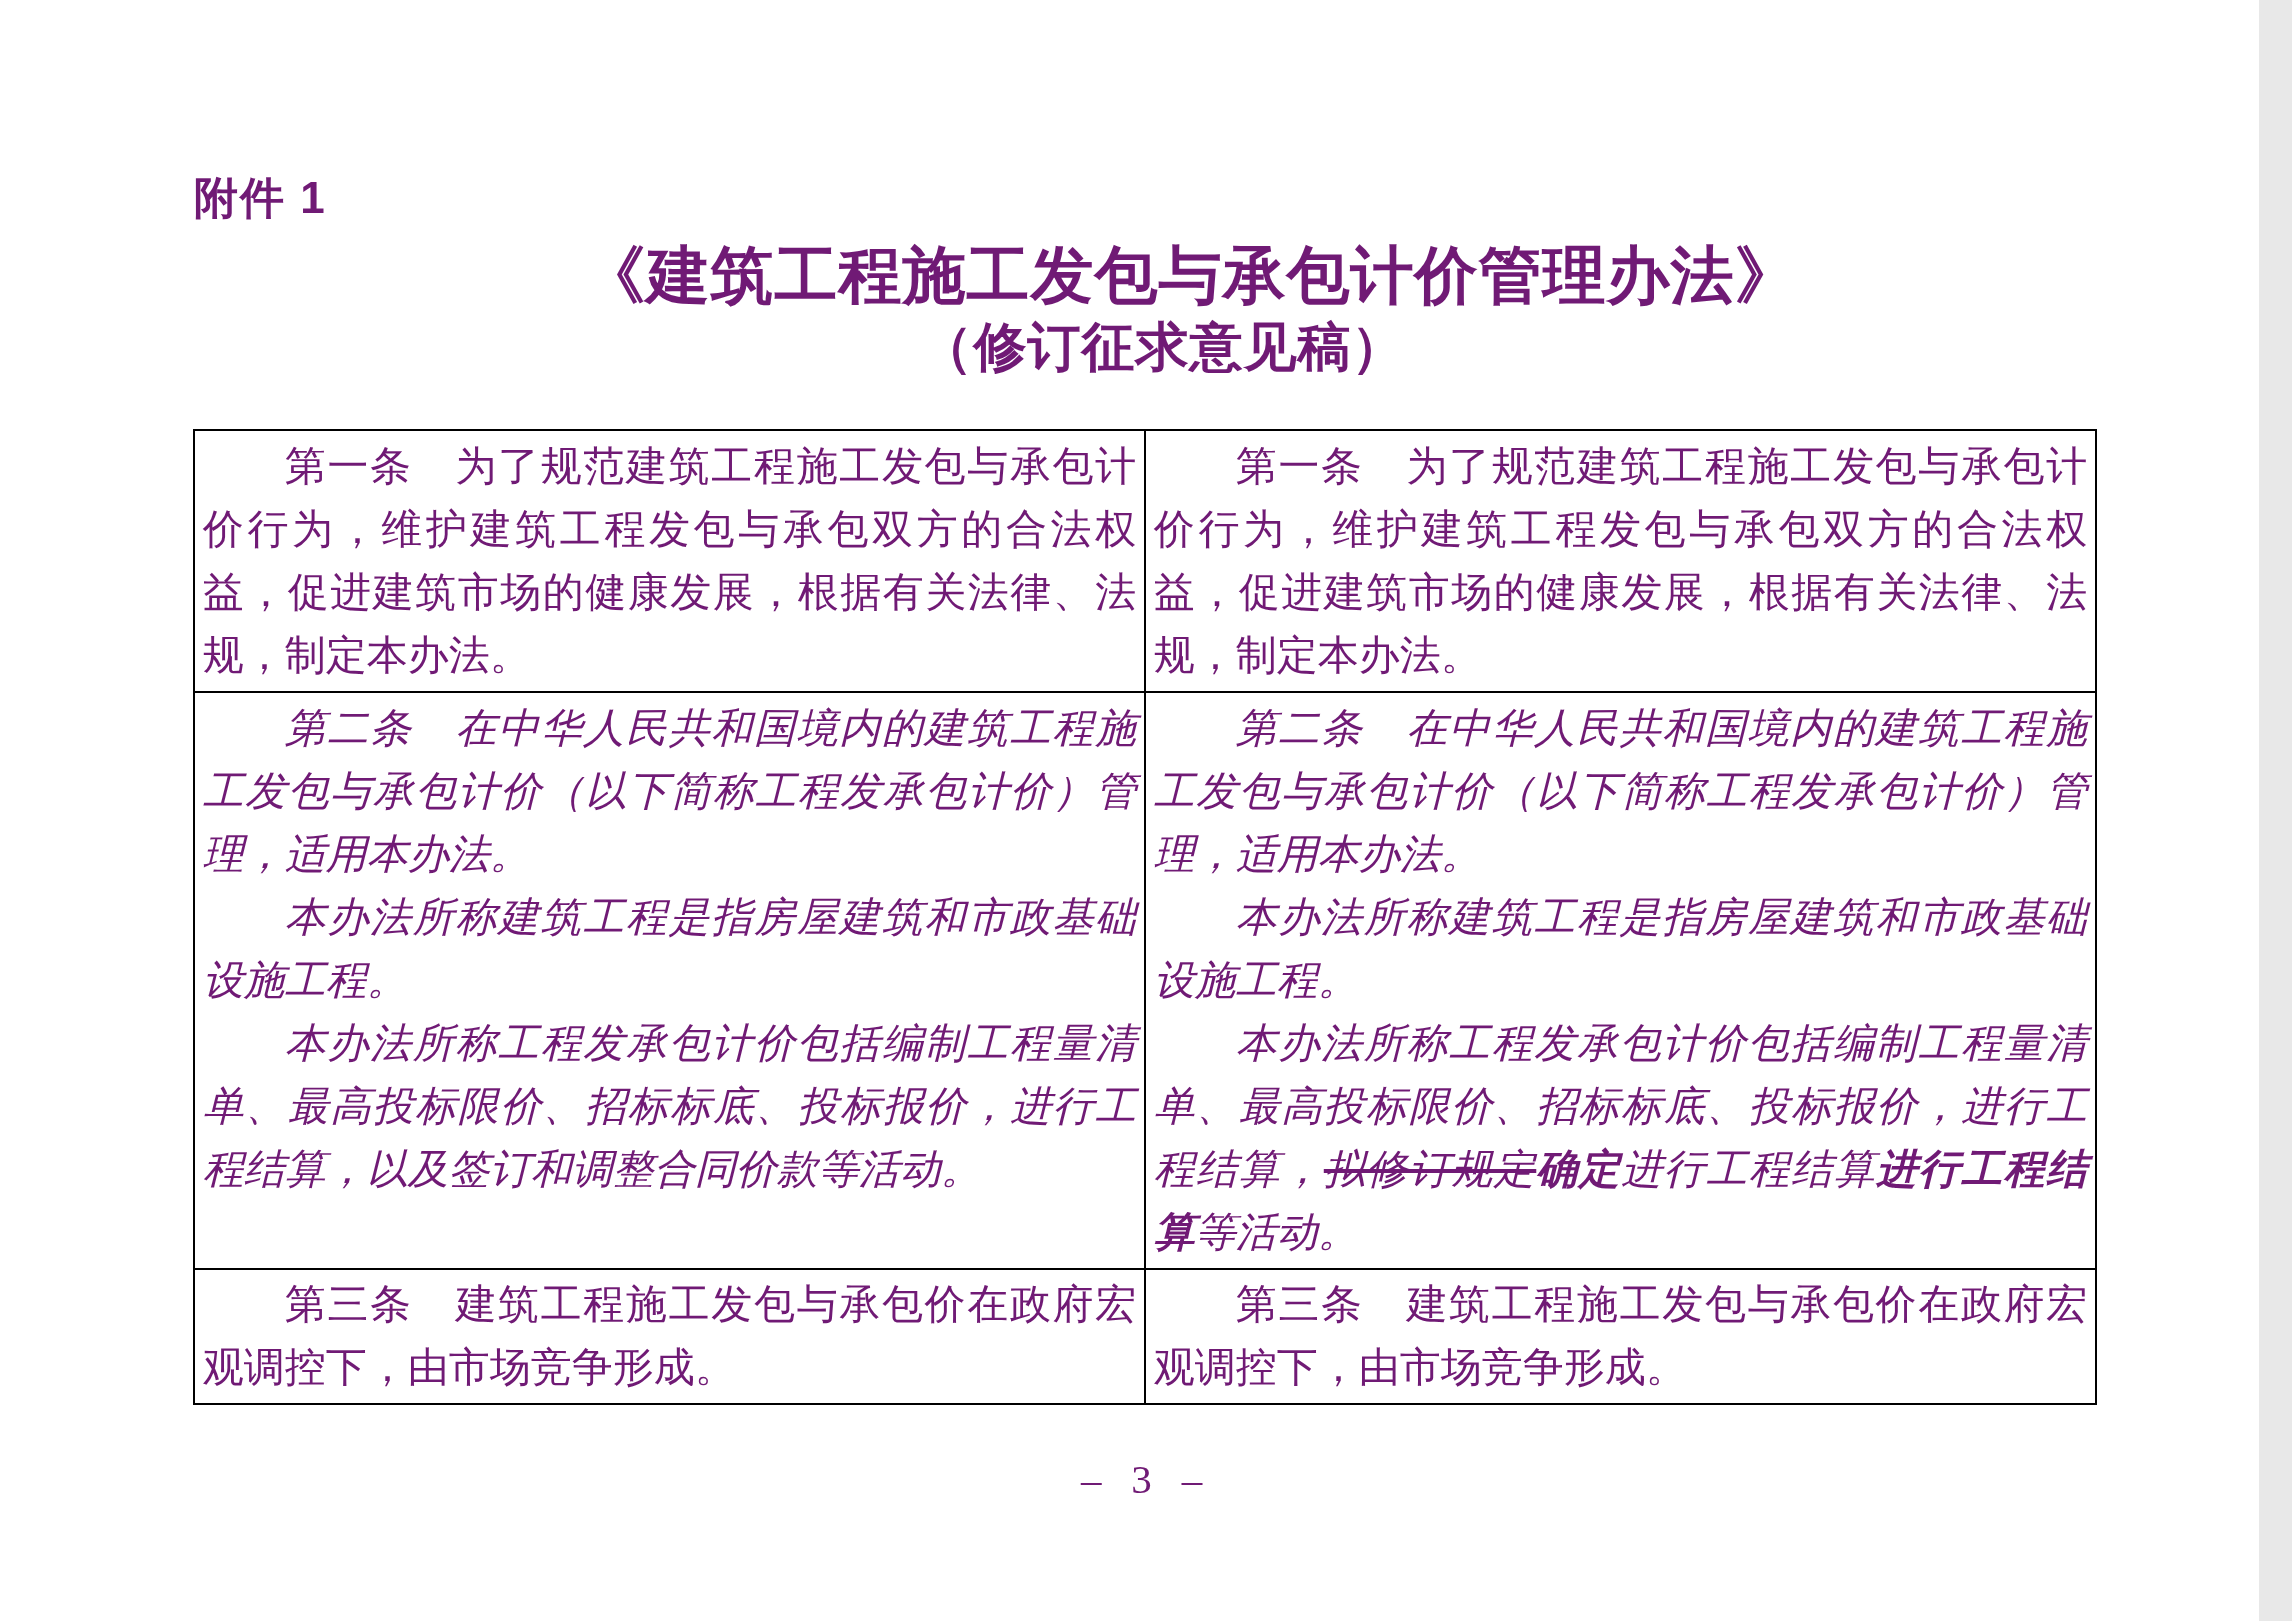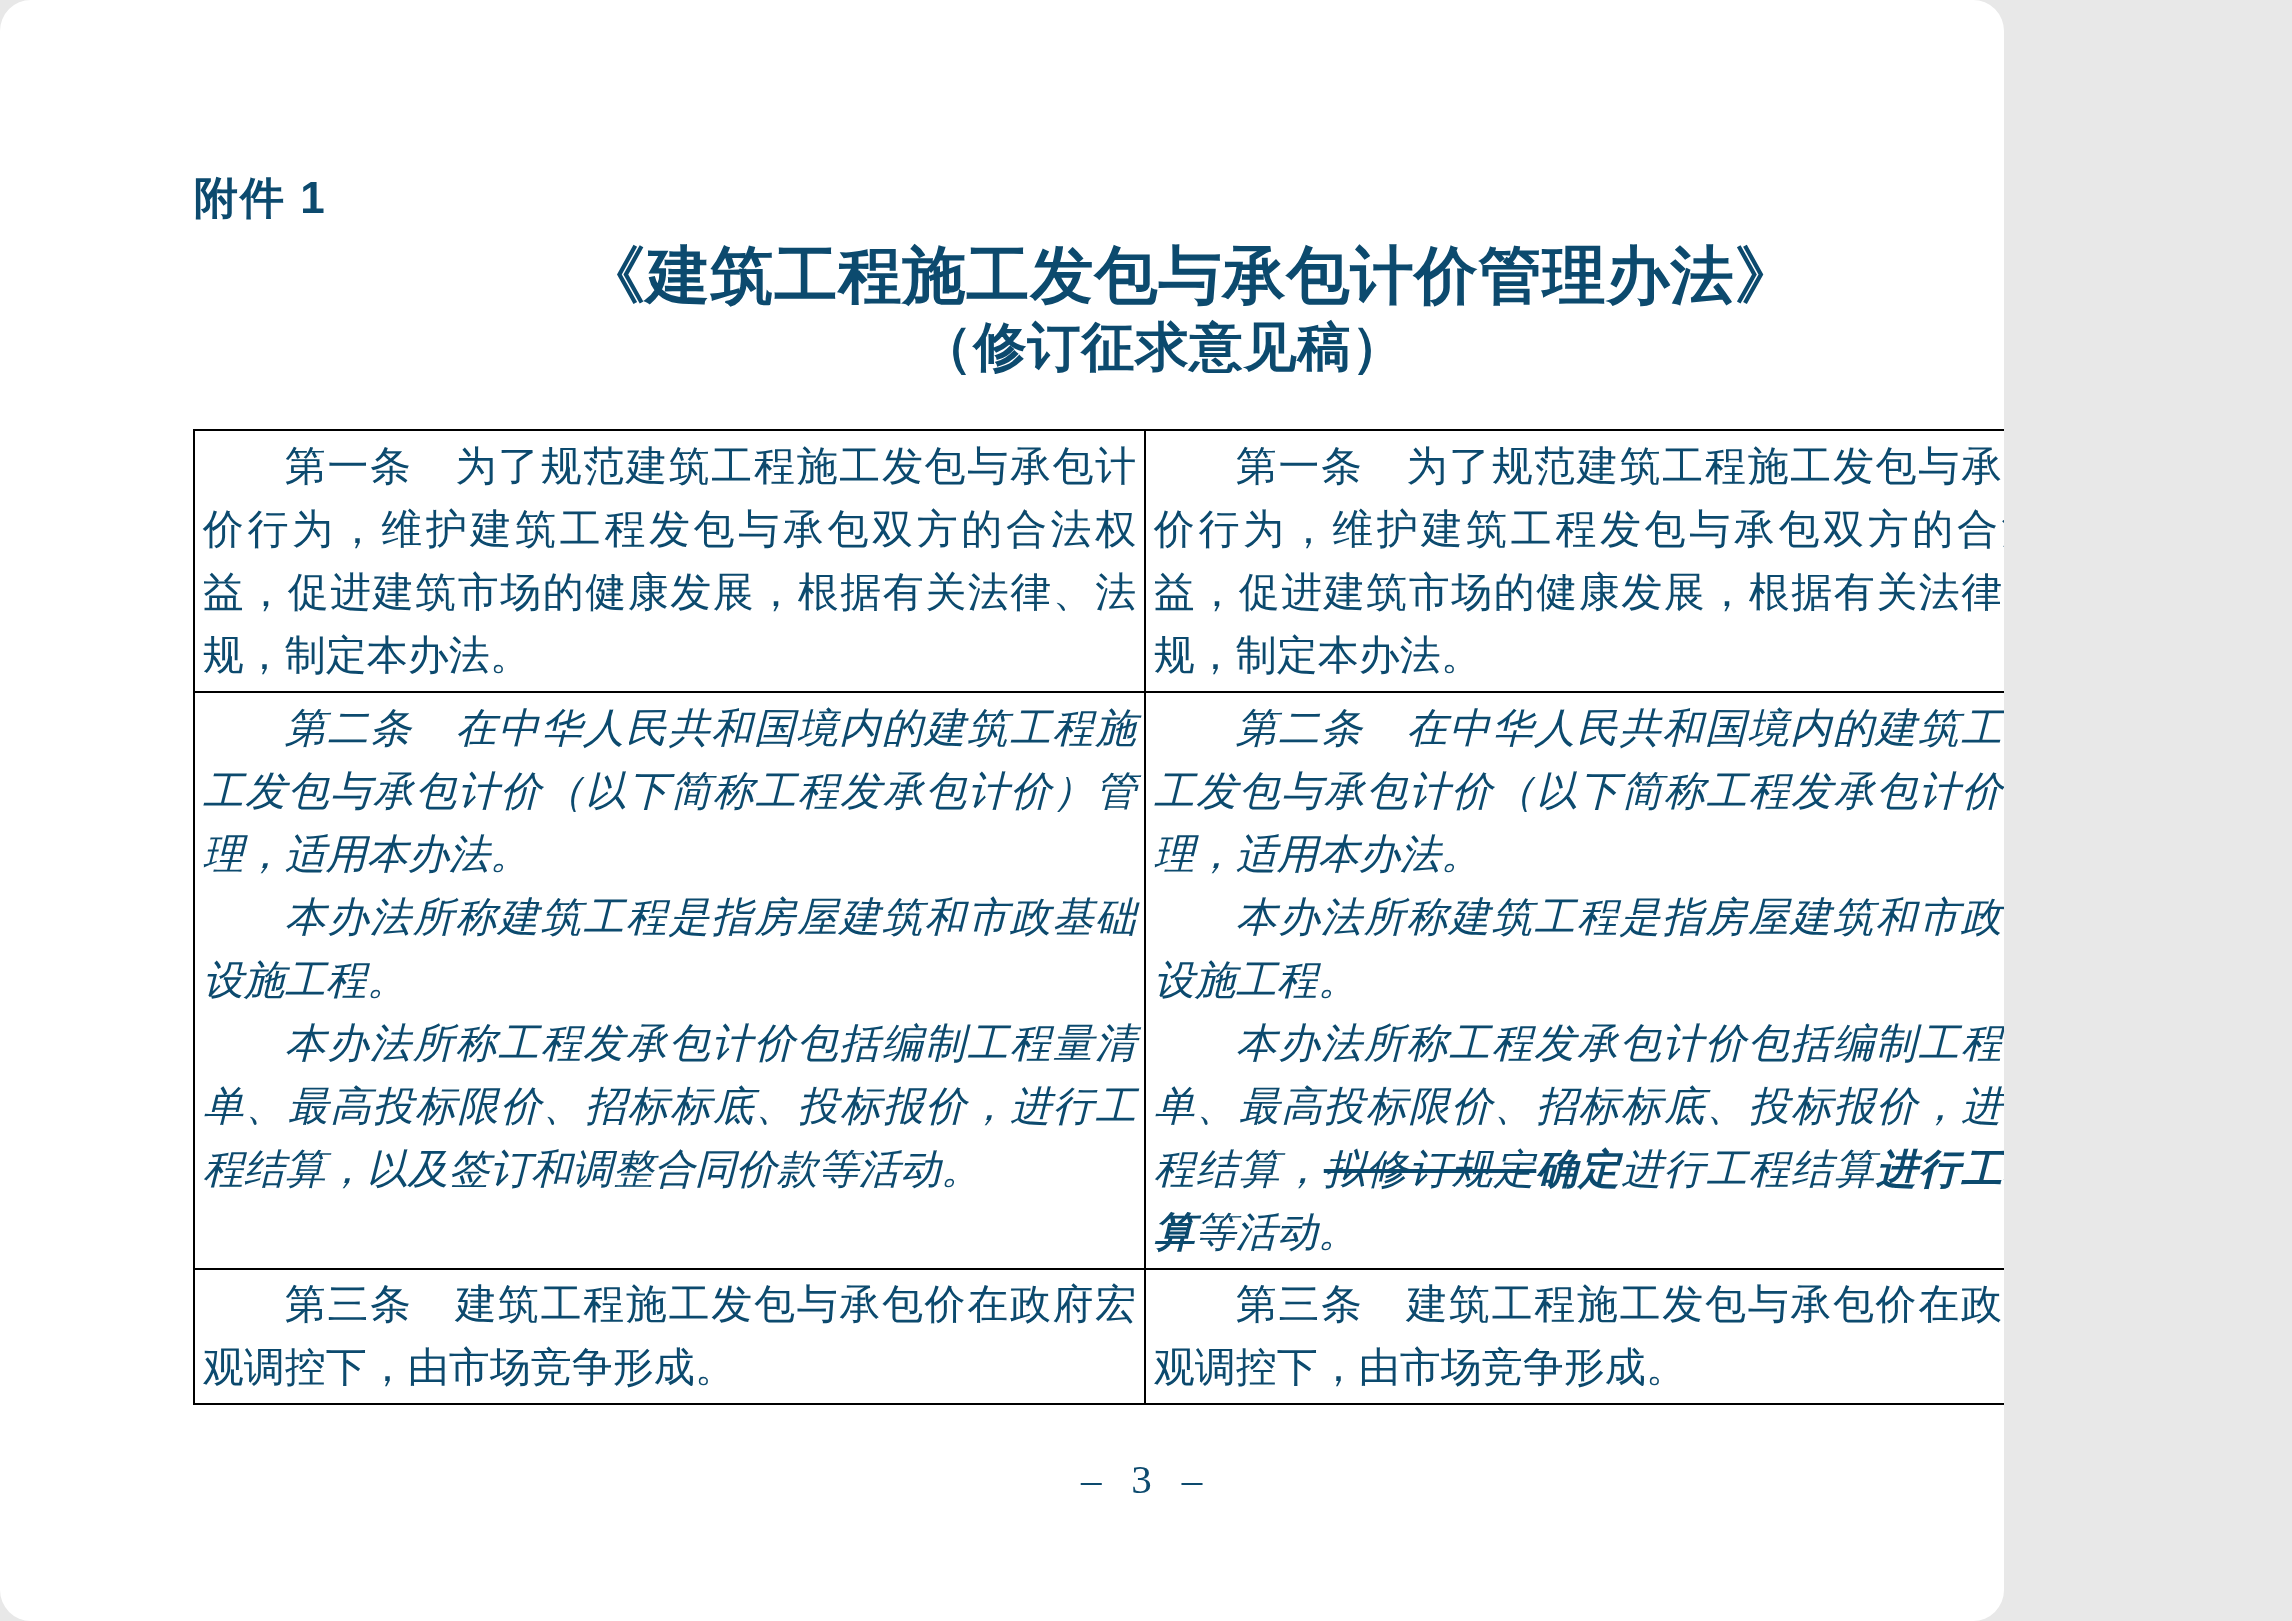--- a/index.html
+++ b/index.html
@@ -1,23 +1,22 @@
 <!DOCTYPE html>
 <html><head>
 <meta charset="utf-8">
 <style>
   html,body{margin:0;padding:0;background:#e8e8e8;}
   .page{
     position:relative;
-    width:2004px;height:1621px;
+    width:2259px;height:1621px;
     background:#ffffff;
     font-family:"Liberation Serif","DejaVu Serif",serif;
-    color:#0c4a6e;
+    color:#701a75;
     overflow:hidden;
-    border-radius:31px;
   }
   .attachment-label{
     position:absolute;left:194px;top:169px;
     font-family:"Liberation Sans","DejaVu Sans",sans-serif;
     font-weight:bold;font-size:44px;letter-spacing:2px;
   }
   .title-line1{
     position:absolute;left:0;top:233px;width:2293px;
     text-align:center;
     font-weight:bold;font-size:63px;letter-spacing:1px;

